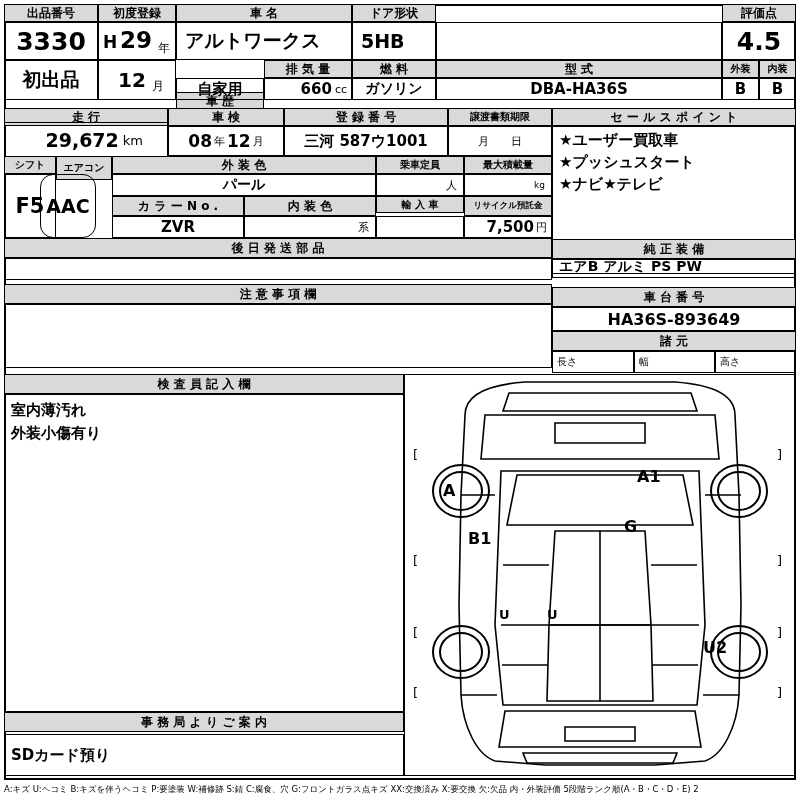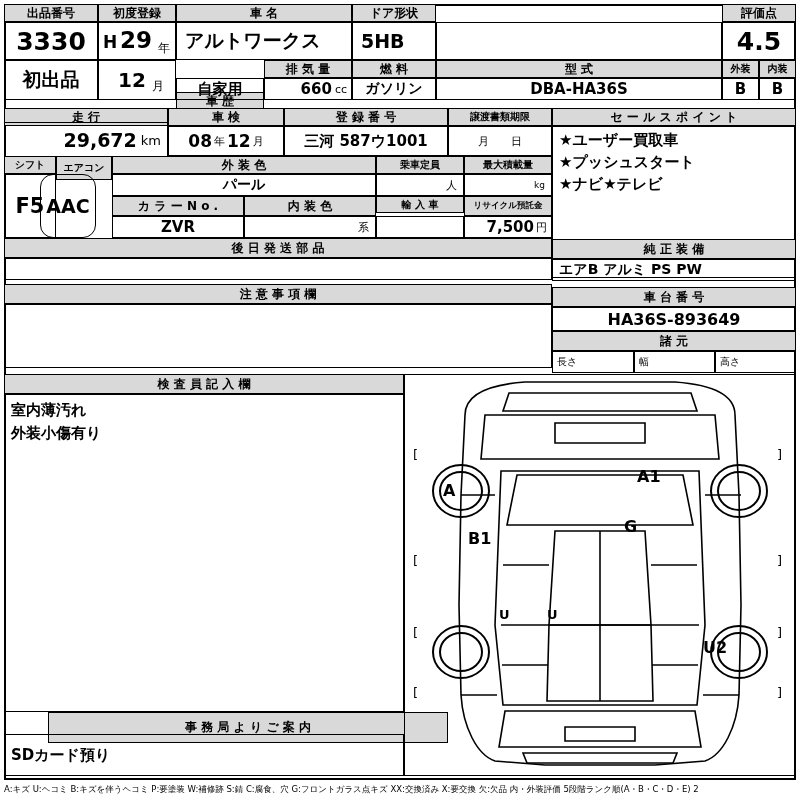--- a/index.html
+++ b/index.html
@@ -118,21 +118,21 @@
   <div class="bx ctr" style="left:722px;top:78px;width:37px;height:22px;">
       <span class="bold" style="font-size:15px">B</span>
     </div>
   <div class="bx ctr" style="left:759px;top:78px;width:37px;height:22px;">
       <span class="bold" style="font-size:15px">B</span>
     </div>
 
   <div class="bx hdr ctr" style="left:4px;top:108px;width:164px;height:18px;">
       <span class="sm bold">走 行</span>
     </div>
-  <div class="bx rgt" style="left:4px;top:122px;width:164px;height:36px;padding-right:6px;">
+  <div class="bx rgt" style="left:4px;top:122px;width:164px;height:36px;padding-right:24px;">
     <span class="bold" style="font-size:19px">29,672</span>
     <span class="unit" style="margin-left:4px;font-size:13px;">km</span>
   </div>
 
   <div class="bx hdr ctr" style="left:168px;top:108px;width:116px;height:18px;">
       <span class="sm bold">車 検</span>
     </div>
   <div class="bx ctr" style="left:168px;top:126px;width:116px;height:30px;">
     <span class="bold" style="font-size:17px">08</span>
     <span class="unit" style="margin:0 2px;">年</span>
@@ -224,21 +224,21 @@
   </div>
 
   <div class="bx hdr ctr" style="left:4px;top:238px;width:548px;height:20px;">
       <span class="sm bold">後 日 発 送 部 品</span>
     </div>
   <div class="bx" style="left:4px;top:258px;width:548px;height:22px;"></div>
 
   <div class="bx hdr ctr" style="left:552px;top:239px;width:244px;height:20px;">
       <span class="sm bold">純 正 装 備</span>
     </div>
-  <div class="bx lft" style="left:552px;top:259px;width:244px;height:22px;padding-left:6px;">
+  <div class="bx lft" style="left:552px;top:259px;width:244px;height:15px;padding-left:6px;">
       <span class="bold" style="font-size:14px">エアB アルミ PS PW</span>
     </div>
 
   <div class="bx hdr ctr" style="left:4px;top:284px;width:548px;height:20px;">
       <span class="sm bold">注 意 事 項 欄</span>
     </div>
   <div class="bx" style="left:4px;top:304px;width:548px;height:64px;"></div>
 
   <div class="bx hdr ctr" style="left:552px;top:287px;width:244px;height:20px;">
       <span class="sm bold">車 台 番 号</span>
@@ -260,21 +260,21 @@
     </div>
 
   <div class="bx hdr ctr" style="left:4px;top:374px;width:400px;height:20px;">
       <span class="sm bold">検 査 員 記 入 欄</span>
     </div>
   <div class="bx" style="left:4px;top:394px;width:400px;height:318px;padding:4px 6px;">
     <div class="bold" style="font-size:15px;line-height:1.5;">室内薄汚れ</div>
     <div class="bold" style="font-size:15px;line-height:1.5;">外装小傷有り</div>
   </div>
 
-  <div class="bx hdr ctr" style="left:4px;top:712px;width:400px;height:31px;margin-left:44px;">
+  <div class="bx hdr ctr" style="left:4px;top:712px;width:400px;height:20px;">
       <span class="sm bold">事 務 局 よ り ご 案 内</span>
     </div>
   <div class="bx lft" style="left:4px;top:734px;width:400px;height:42px;padding-left:6px;">
       <span class="bold" style="font-size:15px">SDカード預り</span>
     </div>
 
   <div class="bx" style="left:404px;top:374px;width:392px;height:402px;">
     <svg width="390" height="400" viewBox="0 0 390 400">
       <g fill="none" stroke="#000" stroke-width="1.6">
 

